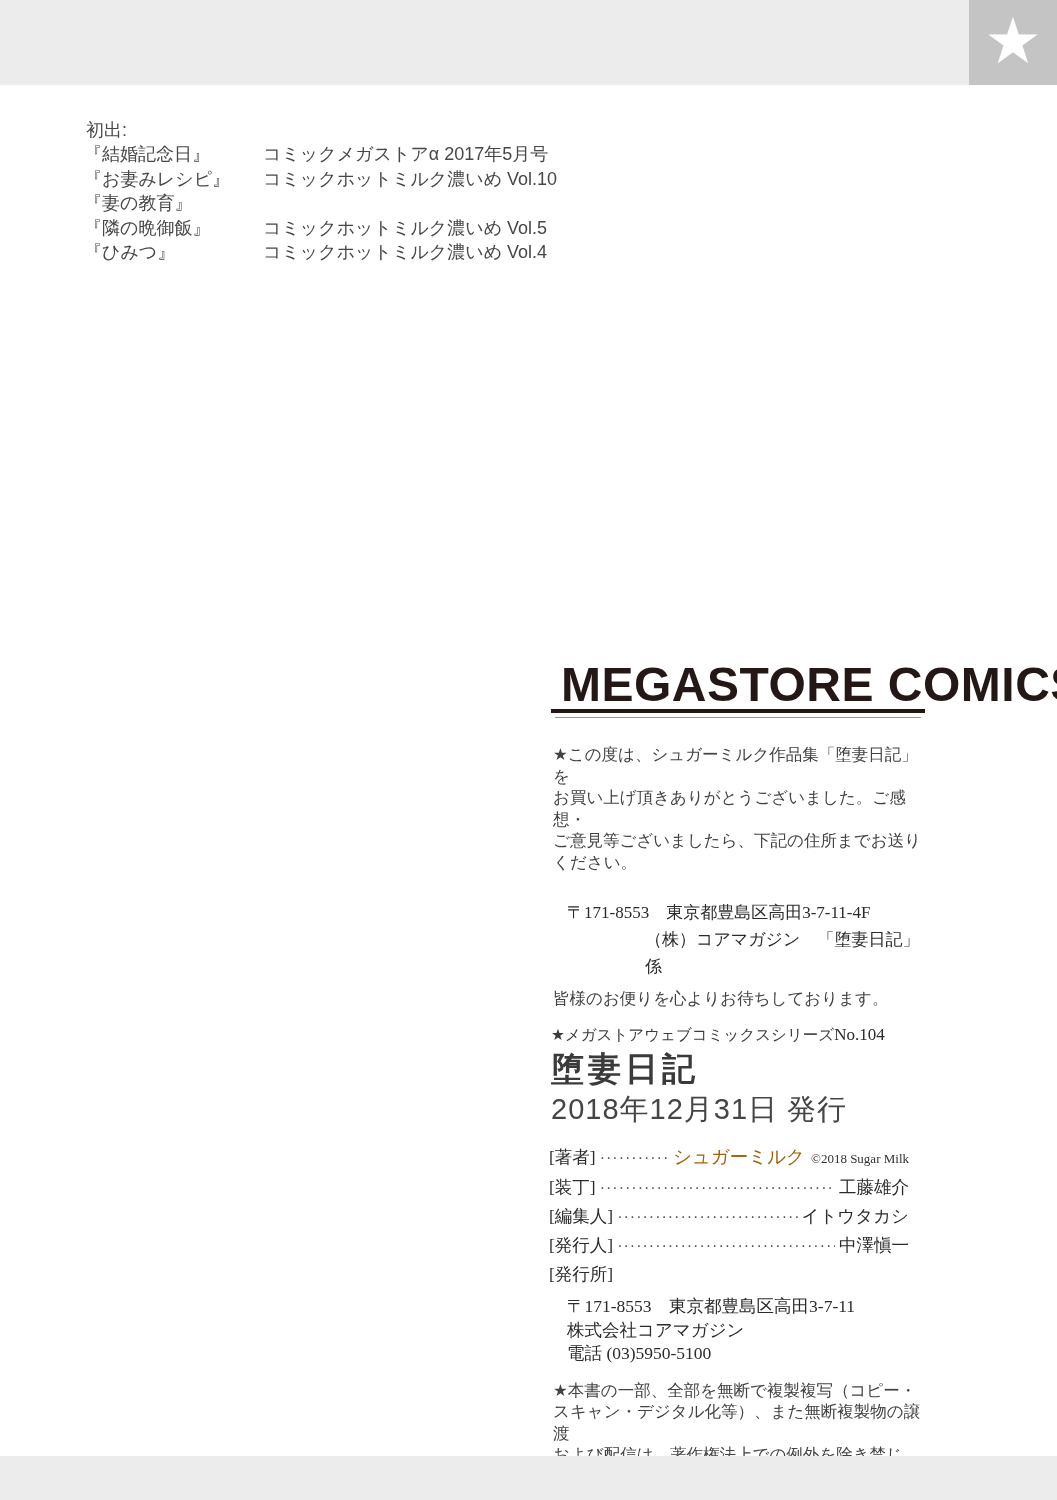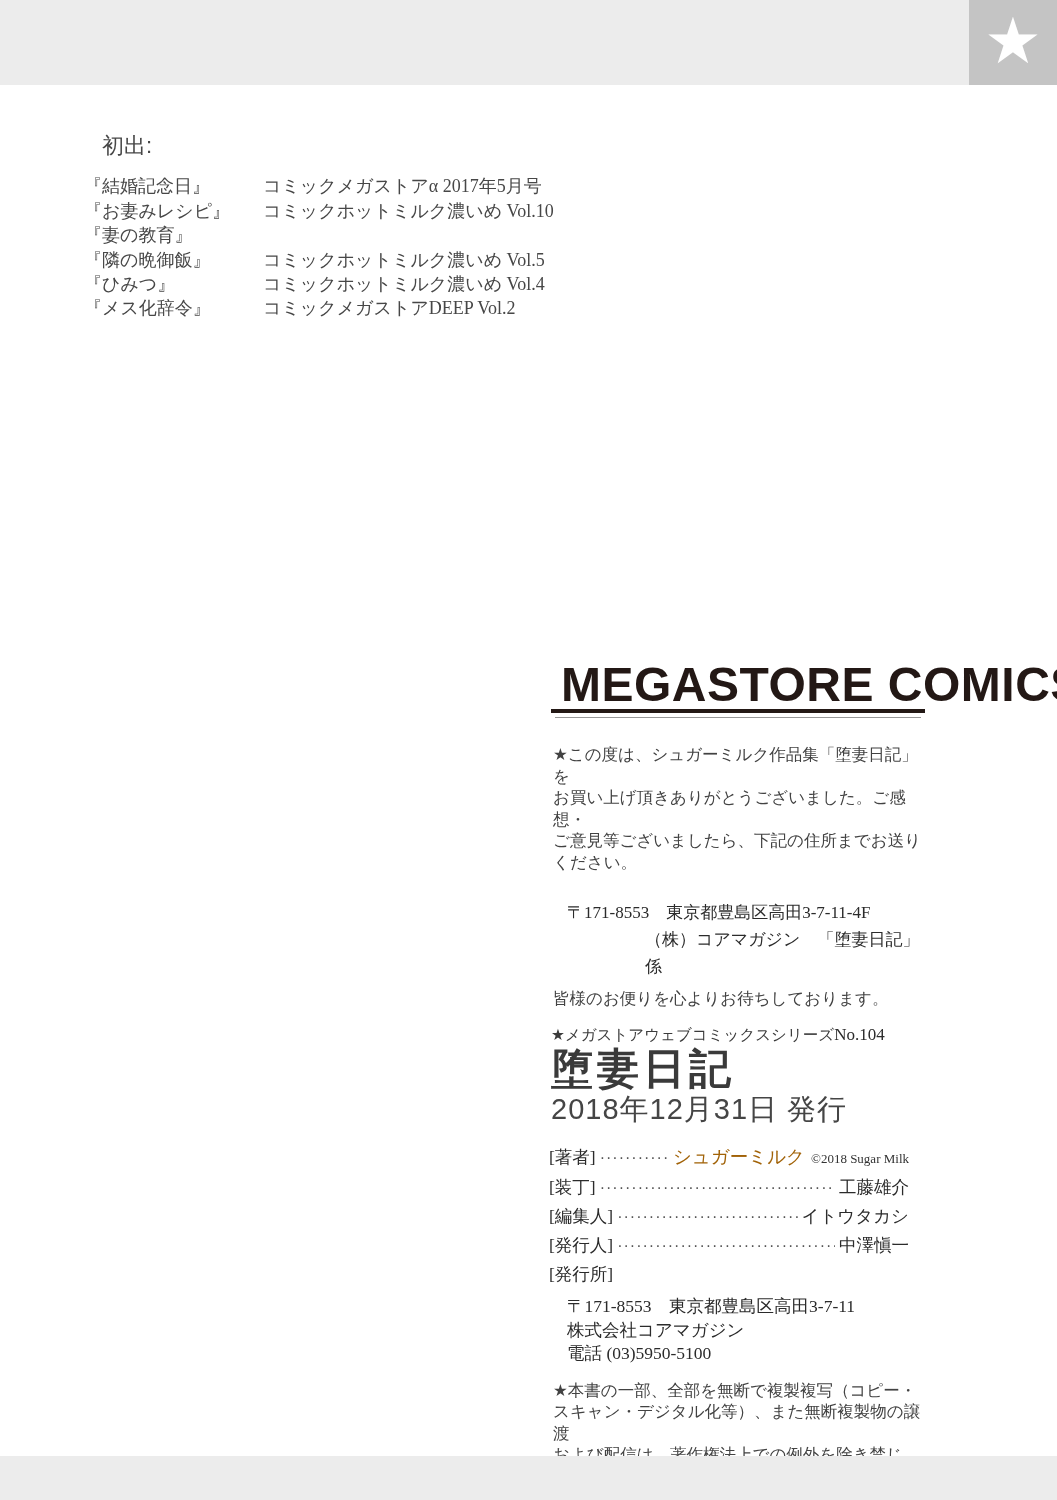--- a/index.html
+++ b/index.html
@@ -35,24 +35,24 @@
     position: absolute; bottom: 0; left: 0; right: 0; height: 44px;
     background: #ececec;
   }
 
   
   .first-pub {
     position: absolute; left: 84px; top: 118px;
     font-size: 18px; line-height: 24.4px; color: #474747;
   }
   .first-pub-heading {
-    margin: 16px; font-size: 22px; font-weight: normal; line-height: 24.4px;
+    margin: 0; font-size: 18px; font-weight: normal; line-height: 24.4px;
     padding-left: 2px;
   }
-  .pub-row { display: grid; grid-template-columns: 179px auto; font-family: Liberation Serif, serif; }
+  .pub-row { display: grid; grid-template-columns: 179px auto; }
   .pub-title { white-space: nowrap; }
   .pub-mag { white-space: nowrap; }
 
   
   .colophon {
     position: absolute; left: 545px; top: 663px; width: 384px;
   }
   .serif { font-family: "Liberation Serif", "DejaVu Serif", serif; color: #2b2b2b; }
 
   .logo {
@@ -71,21 +71,21 @@
 
   .addr1 { margin: 26px 0 0 22px; font-size: 17px; line-height: 27px; }
   .addr1-l2 { padding-left: 78px; }
 
   .await { margin: 8px 0 0 8px; font-size: 16.5px; line-height: 21px; color: #424242; }
 
   .series { margin: 16px 0 0 6px; font-size: 15.5px; color: #3b3b3b; white-space: nowrap; }
   .series-no { font-size: 17px; }
 
   .book-title {
-    margin: 4px 0 0 6px; font-size: 42px; font-weight: bold;
+    margin: 4px 0 0 6px; font-size: 33px; font-weight: bold;
     letter-spacing: 4px; line-height: 38px; color: #3a3a3a;
   }
   .pub-date { margin: 8px 0 0 6px; font-size: 29px; line-height: 26px; letter-spacing: 1px; color: #454545; }
 
   .credits { margin: 20px 20px 0 4px; }
   .credit-row {
     display: flex; align-items: baseline;
     font-size: 17.5px; line-height: 29px; white-space: nowrap;
   }
   .credit-label { flex: 0 0 auto; }
@@ -137,24 +137,20 @@
       <span class="pub-title">『妻の教育』</span>
     </div>
     <div class="pub-row">
       <span class="pub-title">『隣の晩御飯』</span>
       <span class="pub-mag">コミックホットミルク濃いめ Vol.5</span>
     </div>
     <div class="pub-row">
       <span class="pub-title">『ひみつ』</span>
       <span class="pub-mag">コミックホットミルク濃いめ Vol.4</span>
     </div>
-    <div class="pub-row">
-      <span class="pub-title">『メス化辞令』</span>
-      <span class="pub-mag">コミックメガストアDEEP Vol.2</span>
-    </div>
   </section>
 
   <section class="colophon">
 
     <div class="logo">MEGASTORE COMICS</div>
     <div class="logo-rule-thick"></div>
     <div class="logo-rule-thin"></div>
 
     <p class="thanks">★この度は、シュガーミルク作品集「堕妻日記」を
 お買い上げ頂きありがとうございました。ご感想・

